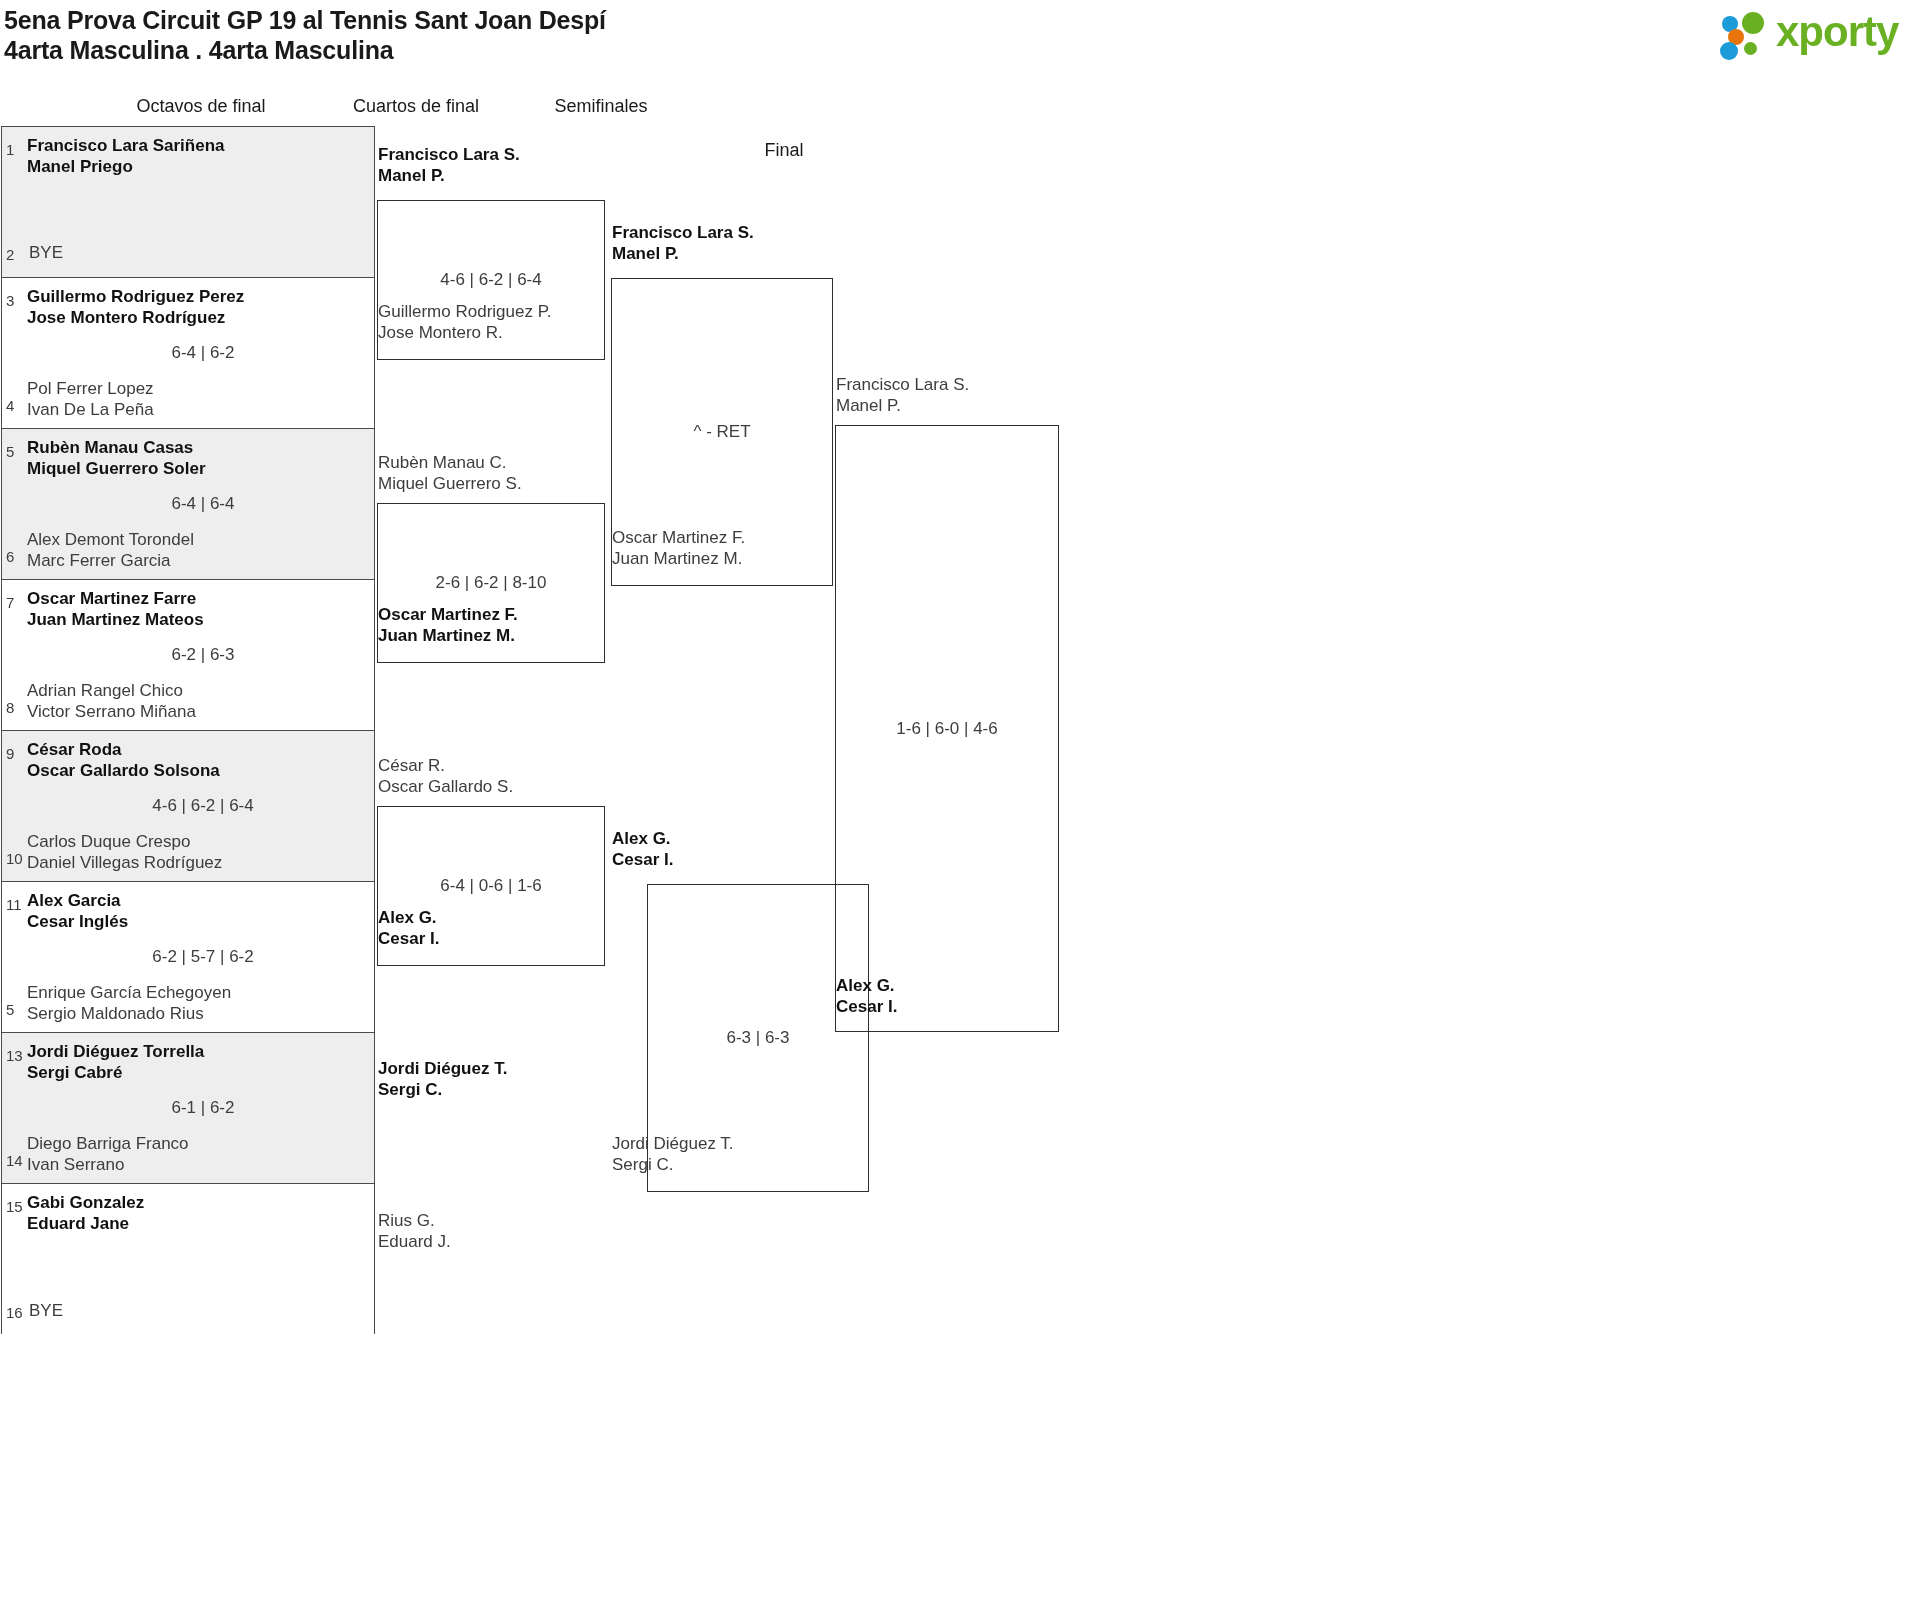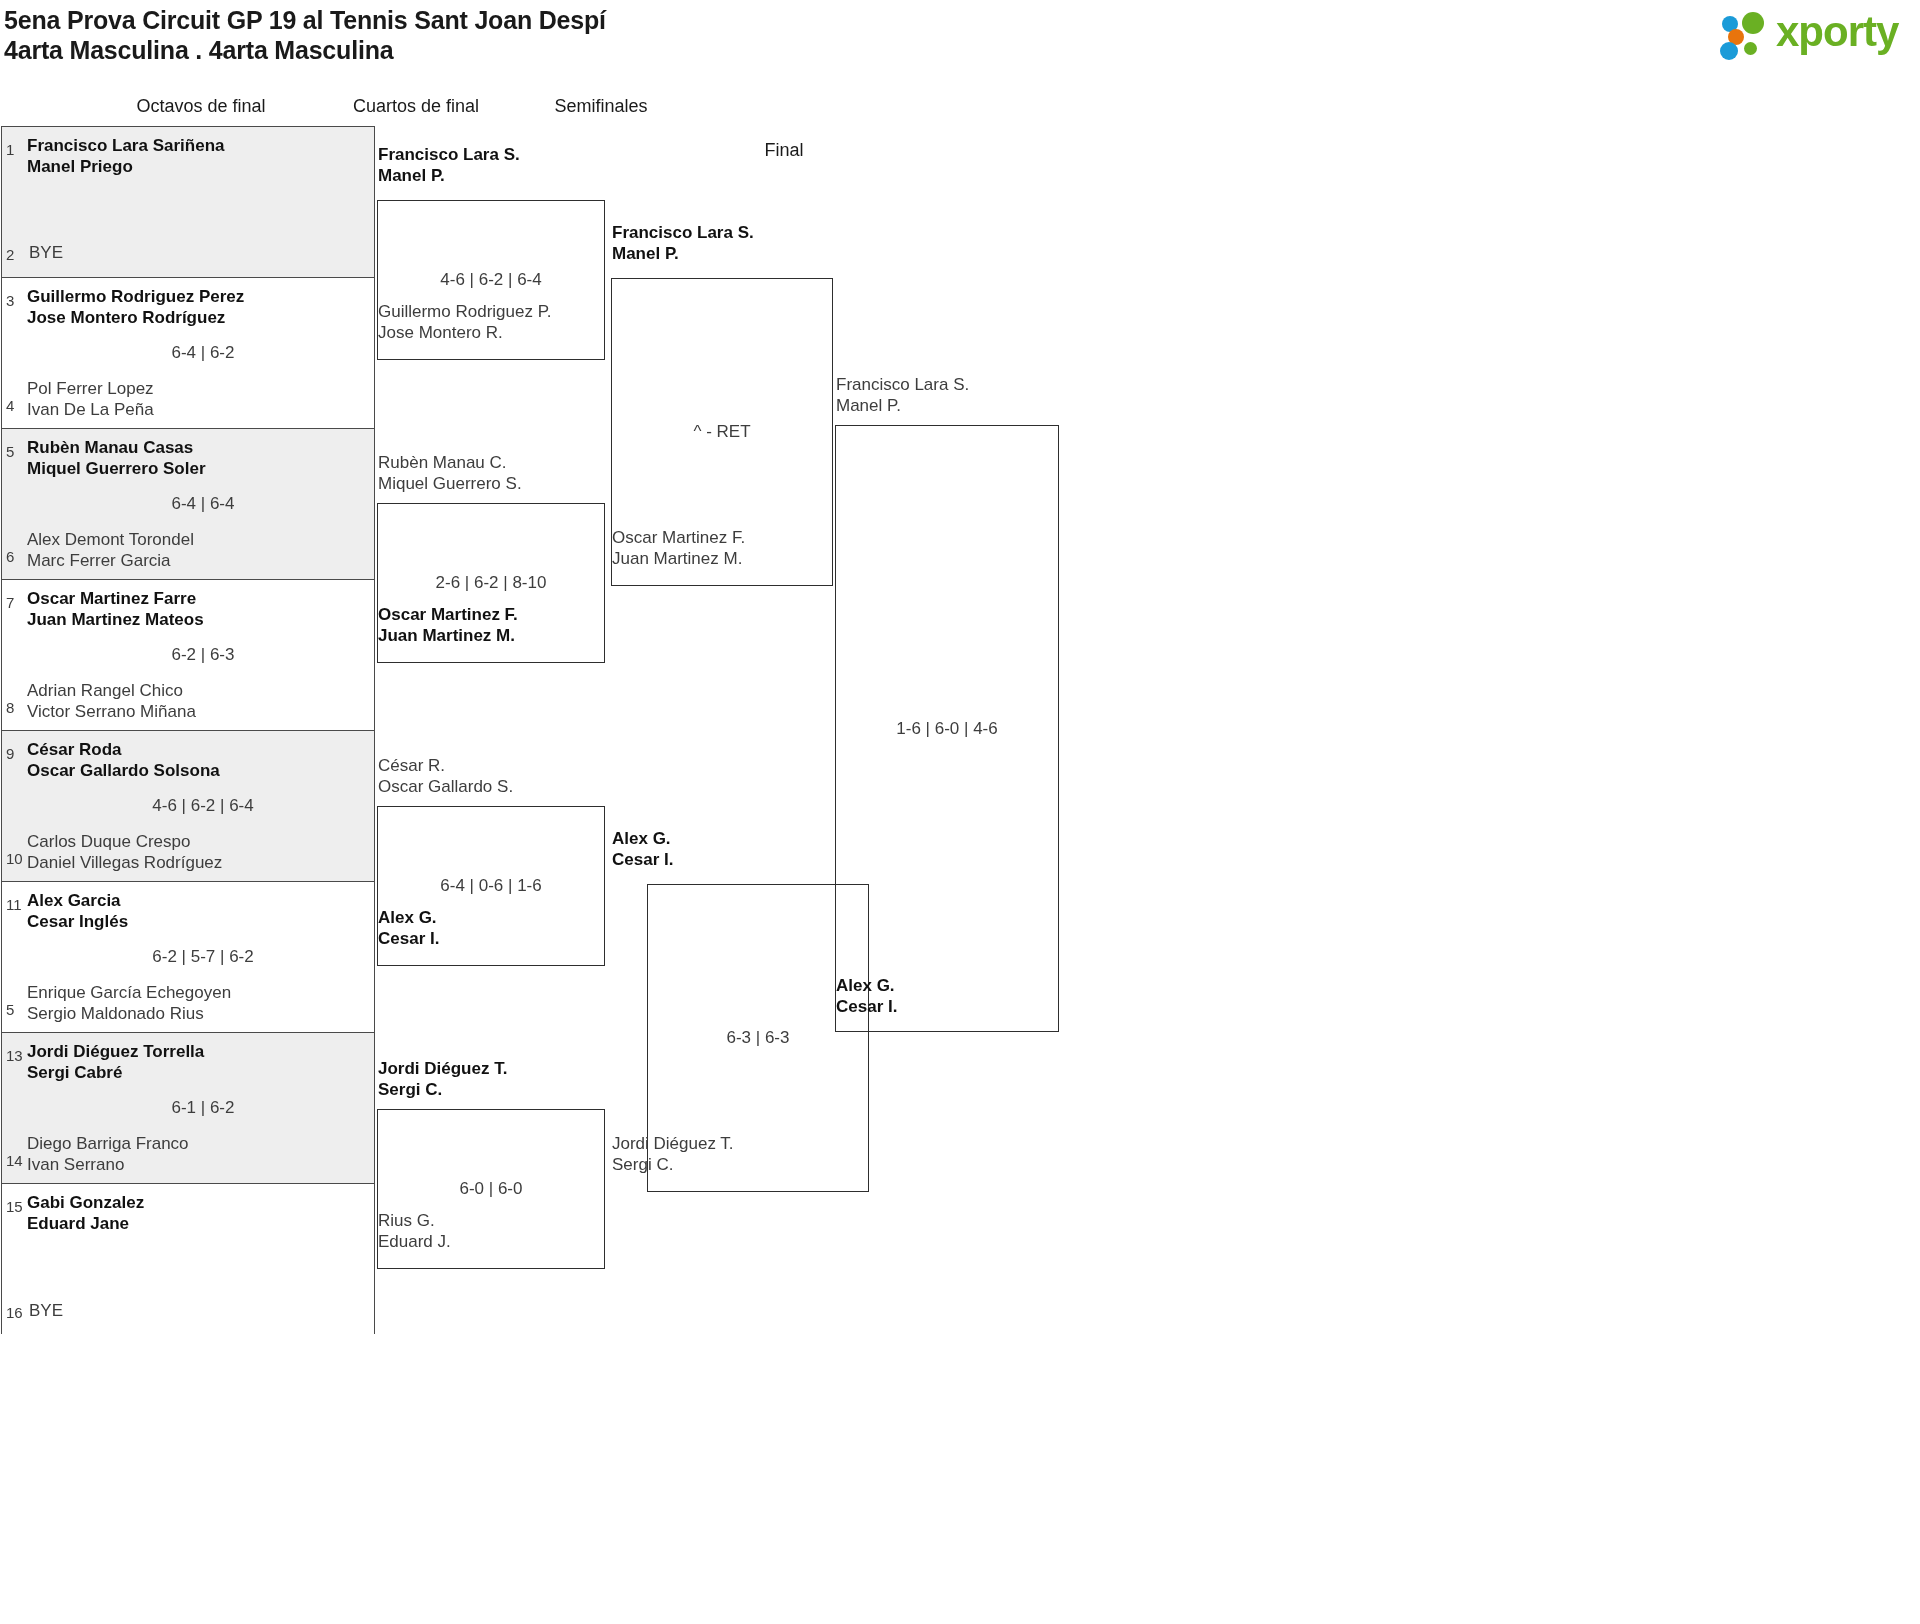--- a/index.html
+++ b/index.html
@@ -293,23 +293,20 @@
   <div class="mname" style="left:378px; top:755px;">César R.</div>
   <div class="mname" style="left:378px; top:776px;">Oscar Gallardo S.</div>
   <div class="mbox" style="left:377px; top:806px; width:228px; height:160px;">
     <div class="mscore">6-4 | 0-6 | 1-6</div>
   </div>
   <div class="mname win" style="left:378px; top:907px;">Alex G.</div>
   <div class="mname win" style="left:378px; top:928px;">Cesar I.</div>
 
   <div class="mname win" style="left:378px; top:1058px;">Jordi Diéguez T.</div>
   <div class="mname win" style="left:378px; top:1079px;">Sergi C.</div>
-  <div class="mbox" style="left:377px; top:1109px; width:228px; height:160px;">
-    <div class="mscore">6-0 | 6-0</div>
-  </div>
   <div class="mname" style="left:378px; top:1210px;">Rius G.</div>
   <div class="mname" style="left:378px; top:1231px;">Eduard J.</div>
 
   <div class="mname win" style="left:612px; top:222px;">Francisco Lara S.</div>
   <div class="mname win" style="left:612px; top:243px;">Manel P.</div>
   <div class="mbox" style="left:611px; top:278px; width:222px; height:308px;">
     <div class="mscore">^ - RET</div>
   </div>
   <div class="mname" style="left:612px; top:527px;">Oscar Martinez F.</div>
   <div class="mname" style="left:612px; top:548px;">Juan Martinez M.</div>

